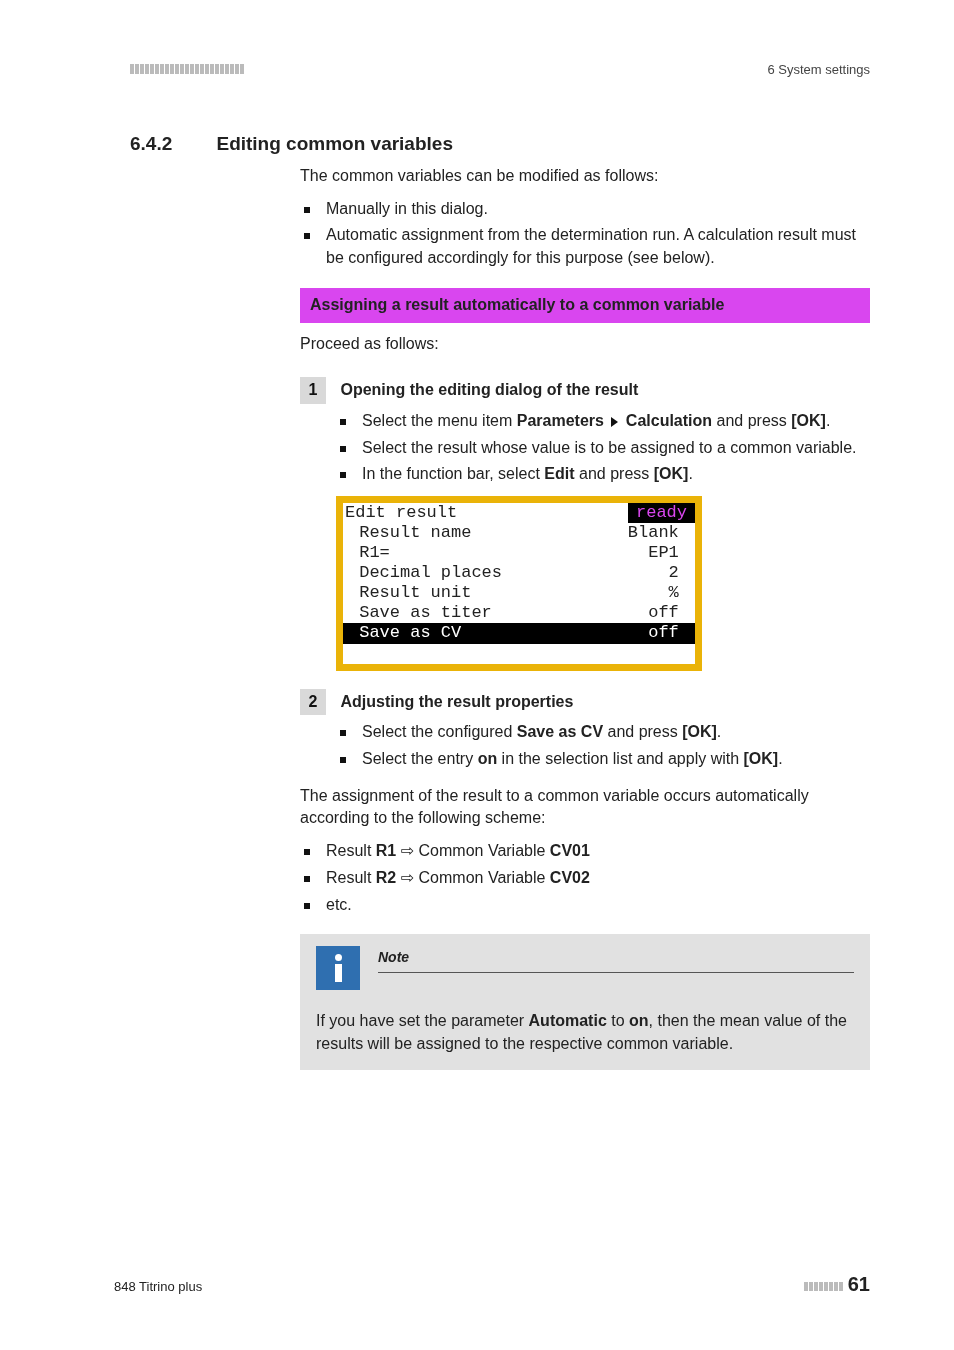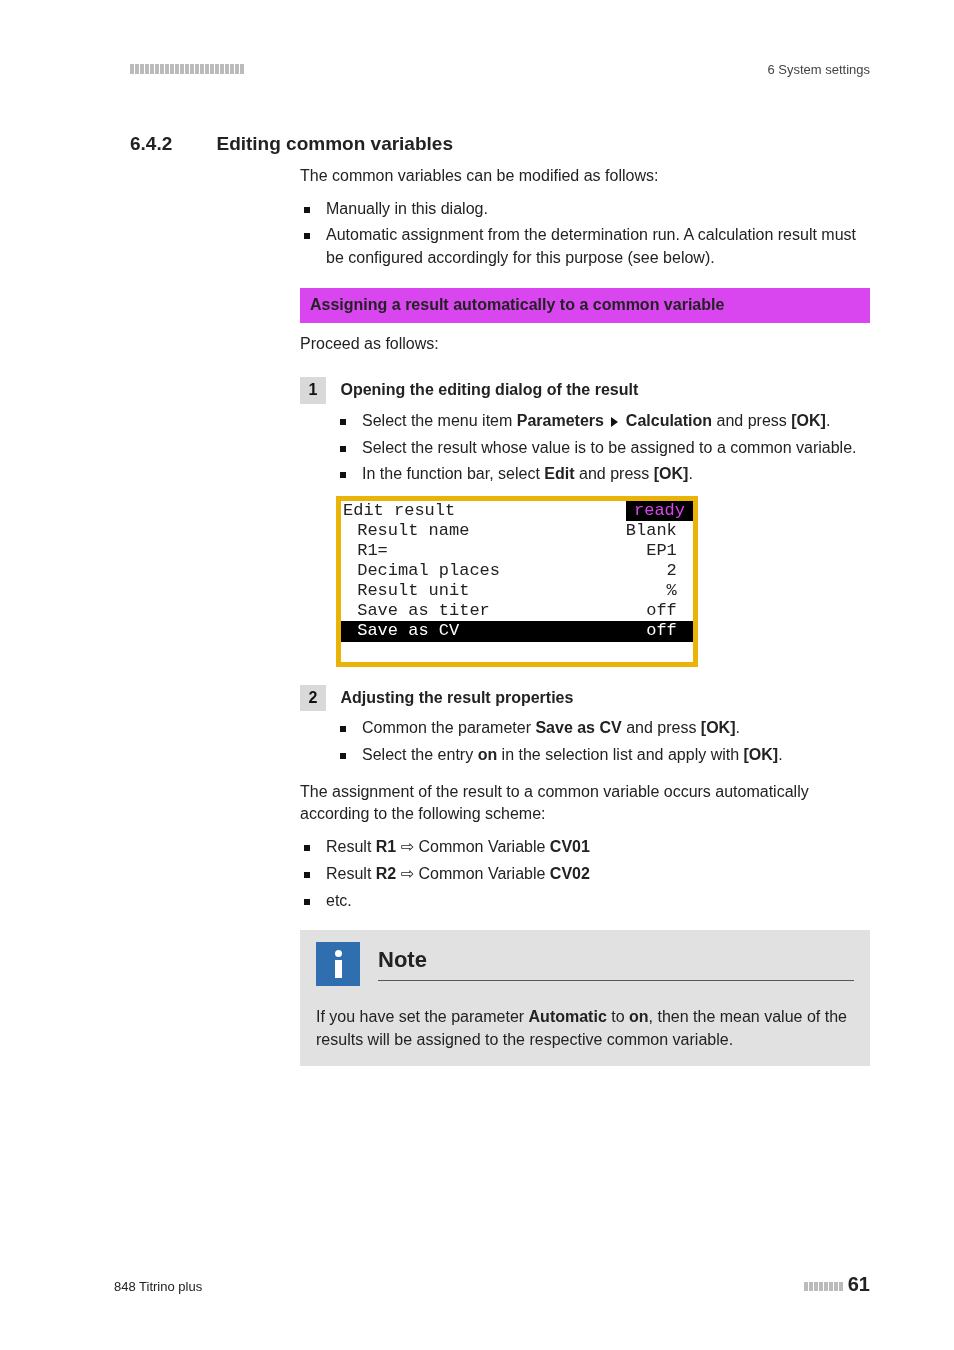--- a/index.html
+++ b/index.html
@@ -88,21 +88,21 @@
     padding: 2px 0;
     margin-right: 10px;
   }
   .step-title {
     font-weight: 700;
     font-size: 16px;
   }
   .step-body { margin-left: 36px; }
   .step-body ul.bullets { margin-top: 6px; margin-bottom: 10px; }
   .lcd {
-    border: 5px solid #eab308;
+    border: 7px solid #eab308;
     width: 352px;
     margin: 10px 0 6px 0;
     font-family: "Lucida Console","Courier New",monospace;
     font-size: 17px;
     line-height: 1.18;
     background: #fff;
   }
   .lcd-row {
     display: flex;
     justify-content: space-between;
@@ -150,25 +150,26 @@
   }
   .note-icon::after {
     content: "";
     position: absolute;
     left: 19px; top: 18px;
     width: 7px; height: 18px;
     background: #fff;
   }
   .note-title {
     font-weight: 700;
-    font-size: 22px;
+    font-size: 14px;
     padding-top: 2px;
     border-bottom: 1px solid #555;
     flex: 1;
     padding-bottom: 4px;
+    font-style: italic;
   }
   .note-text { margin-top: 20px; }
   .ftr {
     position: absolute;
     left: 114px;
     right: 84px;
     bottom: 54px;
     display: flex;
     justify-content: space-between;
     align-items: baseline;
@@ -247,21 +248,21 @@
       </div>
     </div>
 
     <div class="step-row">
       <span class="step-num-box">2</span>
       <span class="step-title">Adjusting the result properties</span>
     </div>
     <div class="step-body">
       <ul class="bullets">
         <li>
-          <span>Common the parameter </span><b>Save as CV</b><span> and press </span><b>[OK]</b><span>.</span>
+          <span>Select the configured </span><b>Save as CV</b><span> and press </span><b>[OK]</b><span>.</span>
         </li>
         <li>
           <span>Select the entry </span><b>on</b><span> in the selection list and apply with </span><b>[OK]</b><span>.</span>
         </li>
       </ul>
     </div>
 
     <div class="para">The assignment of the result to a common variable occurs automatically according to the following scheme:</div>
     <ul class="bullets">
       <li>

